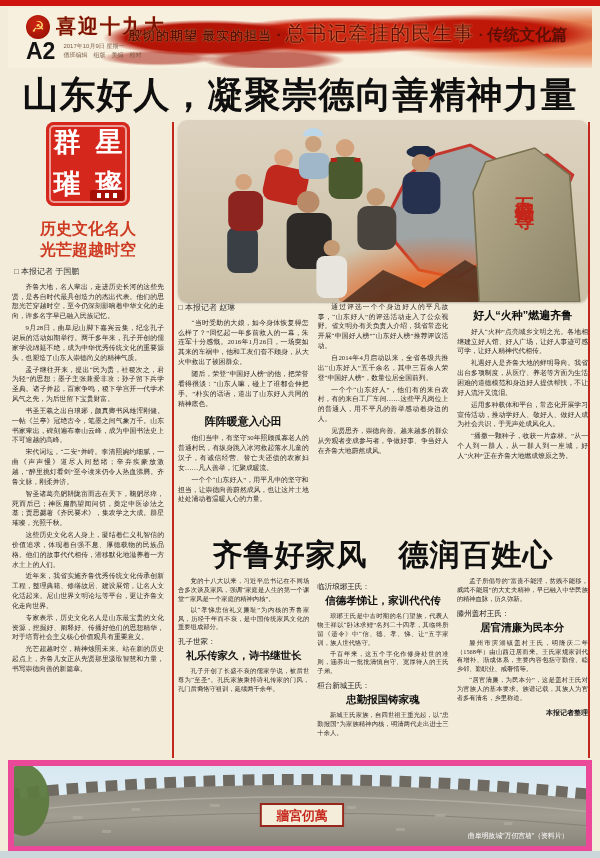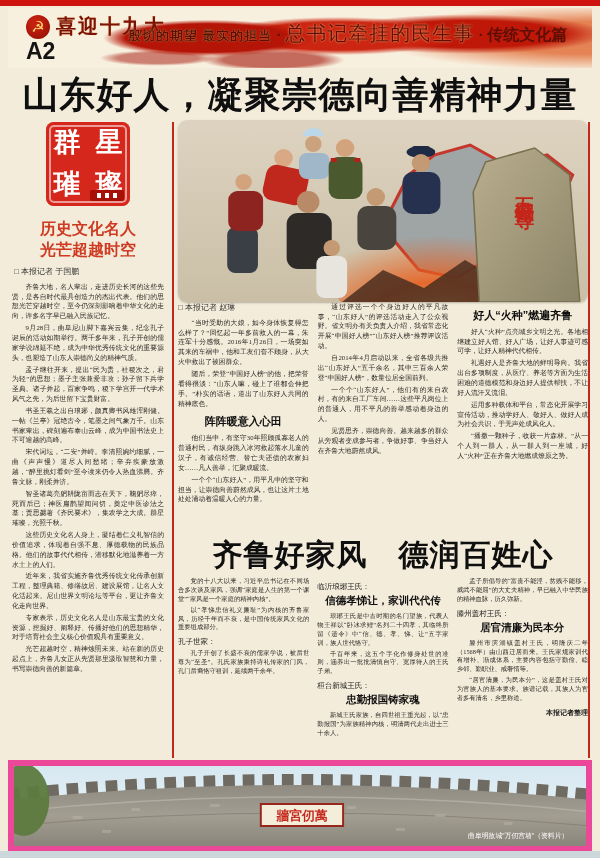--- a/index.html
+++ b/index.html
@@ -14,21 +14,21 @@
   .brush{position:absolute;inset:0;background:
     radial-gradient(150px 26px at 200px 30px,#b51507 55%,rgba(181,21,7,0) 70%),
     radial-gradient(180px 28px at 330px 28px,#cc2511 50%,rgba(204,37,17,0) 68%),
     radial-gradient(210px 30px at 460px 26px,#bf1808 45%,rgba(191,24,8,0) 66%),
     radial-gradient(300px 46px at 585px 30px,rgba(225,112,60,.85) 35%,rgba(225,112,60,0) 72%),
     radial-gradient(110px 16px at 265px 52px,rgba(160,18,6,.6) 45%,rgba(160,18,6,0) 65%),
     radial-gradient(90px 12px at 150px 50px,rgba(160,18,6,.5) 45%,rgba(160,18,6,0) 65%);}
   .brand{position:absolute;left:18px;top:5px;display:flex;align-items:center;gap:6px;}
   .emblem{width:24px;height:24px;border-radius:50%;background:radial-gradient(circle at 40% 35%,#c42110 20%,#9d1206 75%);color:#ffd36b;font-size:15px;line-height:24px;text-align:center;}
   .brand-text{font-family:"Liberation Serif",serif;font-weight:bold;font-size:20px;color:#7c1207;text-shadow:0 0 1px #e9b06b;letter-spacing:2px;}
-  .pageinfo{position:absolute;left:18px;top:31px;display:flex;align-items:flex-start;gap:8px;flex-direction:column;}
+  .pageinfo{position:absolute;left:18px;top:31px;display:flex;align-items:flex-start;gap:8px;}
   .pageno{font-size:23px;font-weight:900;color:#141414;line-height:24px;}
   .publines{font-size:6px;line-height:9px;color:#7a5c49;padding-top:3px;}
   .slogan{position:absolute;left:120px;top:12px;white-space:nowrap;font-family:"Liberation Serif",serif;}
   .slogan .s1{font-size:13px;font-weight:bold;color:#5d0f05;text-shadow:0 0 1px #eab267;letter-spacing:1px;}
   .slogan .dot{font-size:15px;font-weight:bold;color:#5d0f05;}
   .slogan .s2{font-size:20px;font-weight:400;color:#650c02;text-shadow:0 0 2px #f0c684;letter-spacing:1px;}
   .slogan .s3{font-size:16px;font-weight:bold;color:#5d0f05;}
 
   
   .headline{margin:8px 0 4px;text-align:center;font-size:36px;line-height:1.05;font-weight:900;color:#0f0f0f;letter-spacing:1px;}
@@ -241,20 +241,21 @@
 
       <h2 class="headline2">齐鲁好家风　德润百姓心</h2>
 
       <div class="cols4">
         <div class="col">
           <div class="bodytext">
               <p>党的十八大以来，习近平总书记在不同场合多次谈及家风，强调“家庭是人生的第一个课堂”“家风是一个家庭的精神内核”。</p>
               <p>以“孝悌忠信礼义廉耻”为内核的齐鲁家风，历经千年而不衰，是中国传统家风文化的重要组成部分。</p>
             </div>
           <div class="flabel">孔子世家：</div>
+          <div class="subhead4">礼乐传家久，诗书继世长</div>
           <div class="bodytext">
               <p>孔子开创了长盛不衰的儒家学说，被后世尊为“至圣”。孔氏家族秉持诗礼传家的门风，孔门后裔恪守祖训，延续两千余年。</p>
             </div>
         </div>
         <div class="col">
           <div class="flabel">临沂琅琊王氏：</div>
           <div class="subhead4">信德孝悌让，家训代代传</div>
           <div class="bodytext">
               <p>琅琊王氏是中古时期的名门望族，代表人物王祥以“卧冰求鲤”名列二十四孝，其临终所留《遗令》中“信、德、孝、悌、让”五字家训，族人世代恪守。</p>
               <p>千百年来，这五个字化作修身处世的准则，涵养出一批批清慎自守、宽厚待人的王氏子弟。</p>

